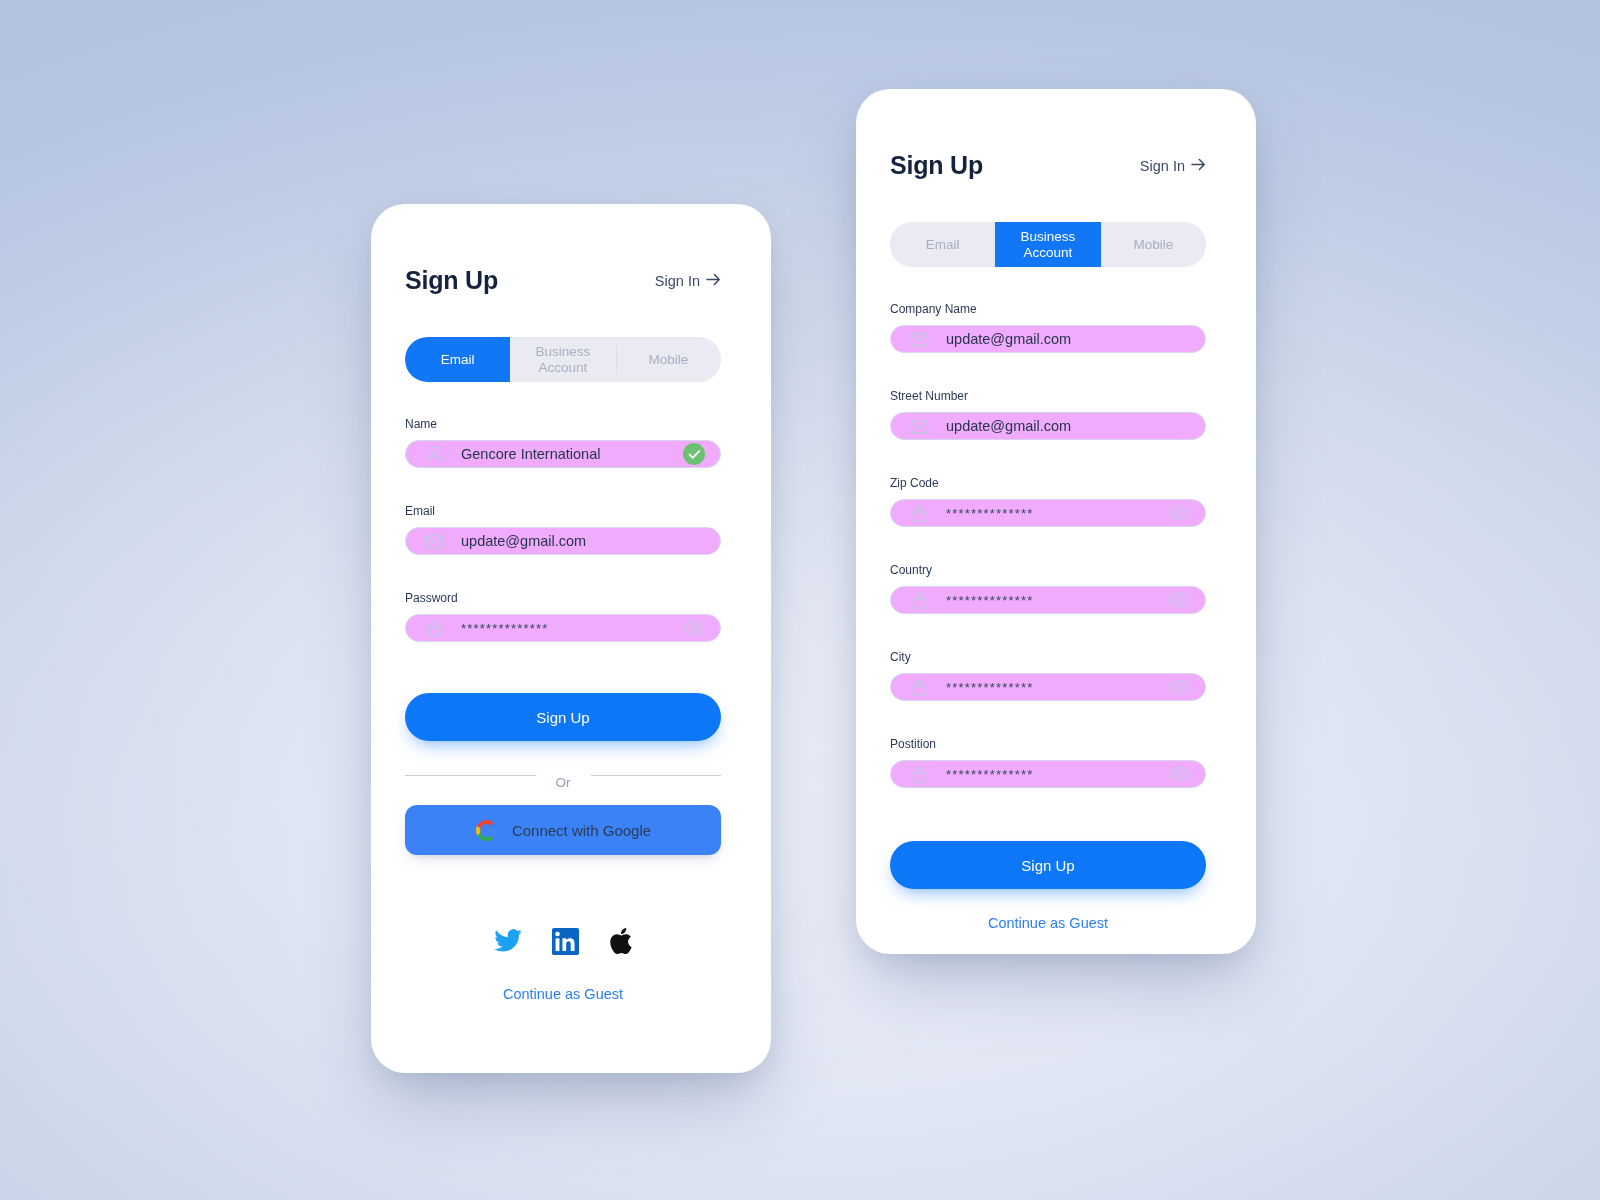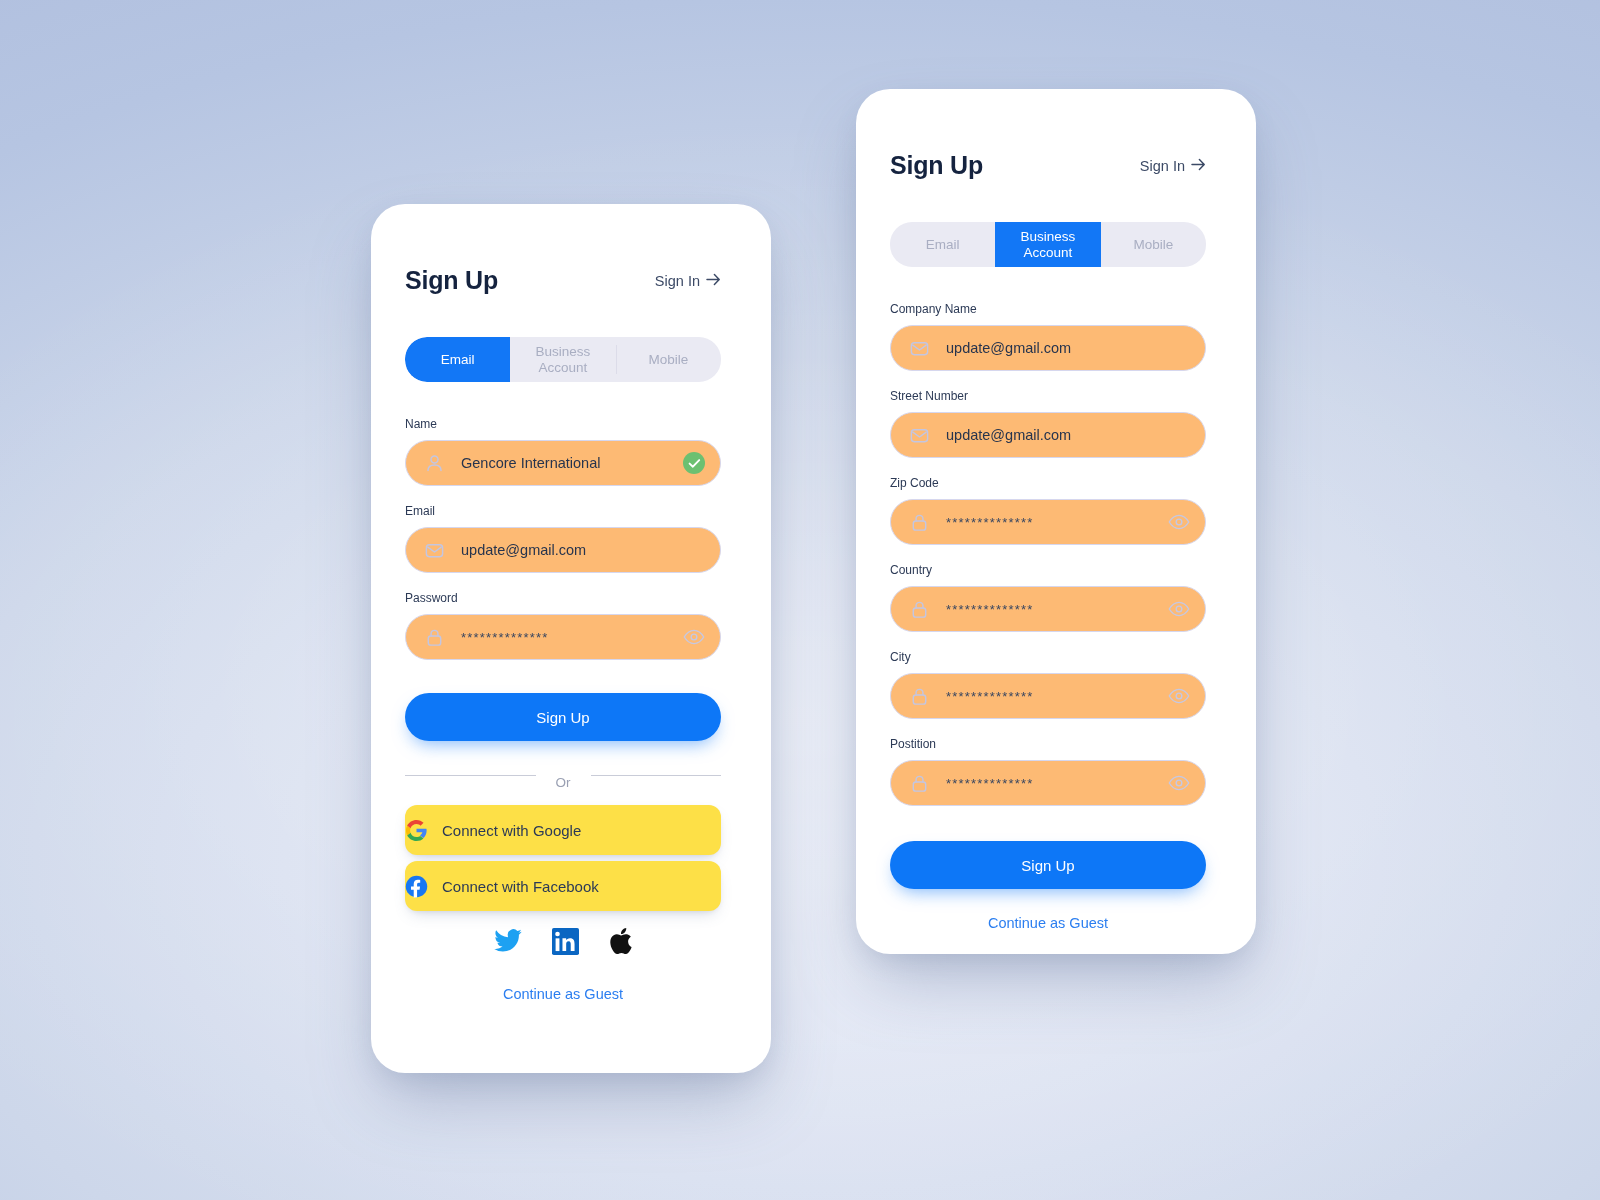--- a/index.html
+++ b/index.html
@@ -101,22 +101,22 @@
   .tab.active + .tab::before { display: none; }
   .tab.active.first { border-radius: 22px 0 0 22px; }
 
   
   .field-label {
     font-size: 12px;
     color: #2c3a56;
     margin-bottom: 9px;
   }
   .field {
-    height: 46px;
-    background: #fdba74;
+    height: 28px;
+    background: #f0abfc;
     border: 1px solid #d6d7ee;
     border-radius: 23px;
     display: flex;
     align-items: center;
     padding: 0 15px 0 18px;
     box-sizing: border-box;
   }
   .field .lead-icon { flex: 0 0 auto; display: block; }
   .field .value {
     flex: 1 1 auto;
@@ -159,25 +159,25 @@
     display: flex;
     gap: 20px;
     color: #9aa0b3;
     font-size: 13.5px;
   }
   .or-row .line { flex: 1; height: 1px; background: #c9ccd8; }
 
   
   .social-btn {
     height: 50px;
-    background: #fde047;
+    background: #3b82f6;
     border-radius: 12px;
     display: flex;
     align-items: center;
-    justify-content: flex-start;
+    justify-content: center;
     gap: 14px;
     font-size: 15px;
     color: #2c3a56;
     cursor: pointer;
     box-shadow: 0 7px 16px -6px rgba(90,105,145,0.30),
                 0 2px 5px -2px rgba(90,105,145,0.16);
   }
   .social-btn .glyph { display: block; }
 
   .social-icons {
@@ -281,29 +281,20 @@
       <svg class="glyph" width="23" height="23" viewBox="0 0 48 48">
         <path fill="#4285F4" d="M45.1 24.5c0-1.6-.1-2.7-.4-3.9H24v7.1h12.1c-.2 1.8-1.6 4.6-4.5 6.4l-.1.3 6.5 5 .5.1c4.2-3.8 6.6-9.5 6.6-15z"></path>
         <path fill="#34A853" d="M24 46c5.9 0 10.9-1.9 14.5-5.3l-6.9-5.3c-1.8 1.3-4.3 2.2-7.6 2.2-5.8 0-10.7-3.8-12.5-9.1l-.3.02-6.7 5.2-.1.3C7.9 41.1 15.4 46 24 46z"></path>
         <path fill="#FBBC05" d="M11.5 28.5c-.5-1.4-.8-2.9-.8-4.5s.3-3.1.7-4.5l-.01-.3-6.8-5.3-.2.1C2.8 16.9 2 20.3 2 24s.8 7.1 2.4 10.2l7.1-5.7z"></path>
         <path fill="#EB4335" d="M24 10.6c4.1 0 6.9 1.8 8.5 3.3l6.2-6C34.9 4.4 29.9 2 24 2 15.4 2 7.9 6.9 4.4 13.8l7.1 5.7C13.3 14.4 18.2 10.6 24 10.6z"></path>
       </svg>
       <span>Connect with Google</span>
     </div>
   </div>
 
-  <div class="card-inner" style="top:657px;">
-    <div class="social-btn">
-      <svg class="glyph" width="23" height="23" viewBox="0 0 24 24">
-        <circle cx="12" cy="12" r="11.2" fill="#1877F2"></circle>
-        <path fill="#ffffff" d="M15.2 15.4l.5-3.3h-3.1V9.9c0-.9.44-1.8 1.85-1.8h1.42V5.3s-1.29-.22-2.52-.22c-2.57 0-4.25 1.56-4.25 4.38v2.65H6.25v3.3H9.1v8h3.5v-8h2.6z"></path>
-      </svg>
-      <span>Connect with Facebook</span>
-    </div>
-  </div>
 
   <div class="card-inner" style="top:723px;">
     <div class="social-icons">
       <svg class="s-ico" width="28" height="24" viewBox="0 0 24 21">
         <path fill="#1da1f2" d="M24 2.5c-.9.4-1.8.66-2.8.78a4.9 4.9 0 0 0 2.15-2.7c-.95.56-2 .97-3.12 1.19A4.88 4.88 0 0 0 11.9 6.2c0 .38.04.76.12 1.12A13.85 13.85 0 0 1 1.67 1.15a4.87 4.87 0 0 0 1.51 6.52 4.85 4.85 0 0 1-2.2-.61v.06a4.89 4.89 0 0 0 3.92 4.79 4.9 4.9 0 0 1-2.2.08 4.89 4.89 0 0 0 4.56 3.4A9.8 9.8 0 0 1 0 17.4a13.82 13.82 0 0 0 7.55 2.21c9.05 0 14-7.5 14-14v-.64A9.97 9.97 0 0 0 24 2.5z"></path>
       </svg>
       <svg class="s-ico" width="27" height="27" viewBox="0 0 24 24">
         <rect x="0" y="0" width="24" height="24" rx="1.6" fill="#0a66c2"></rect>
         <rect x="3.2" y="9.2" width="3.4" height="11.3" fill="#ffffff"></rect>
         <circle cx="4.9" cy="5.3" r="2.05" fill="#ffffff"></circle>

